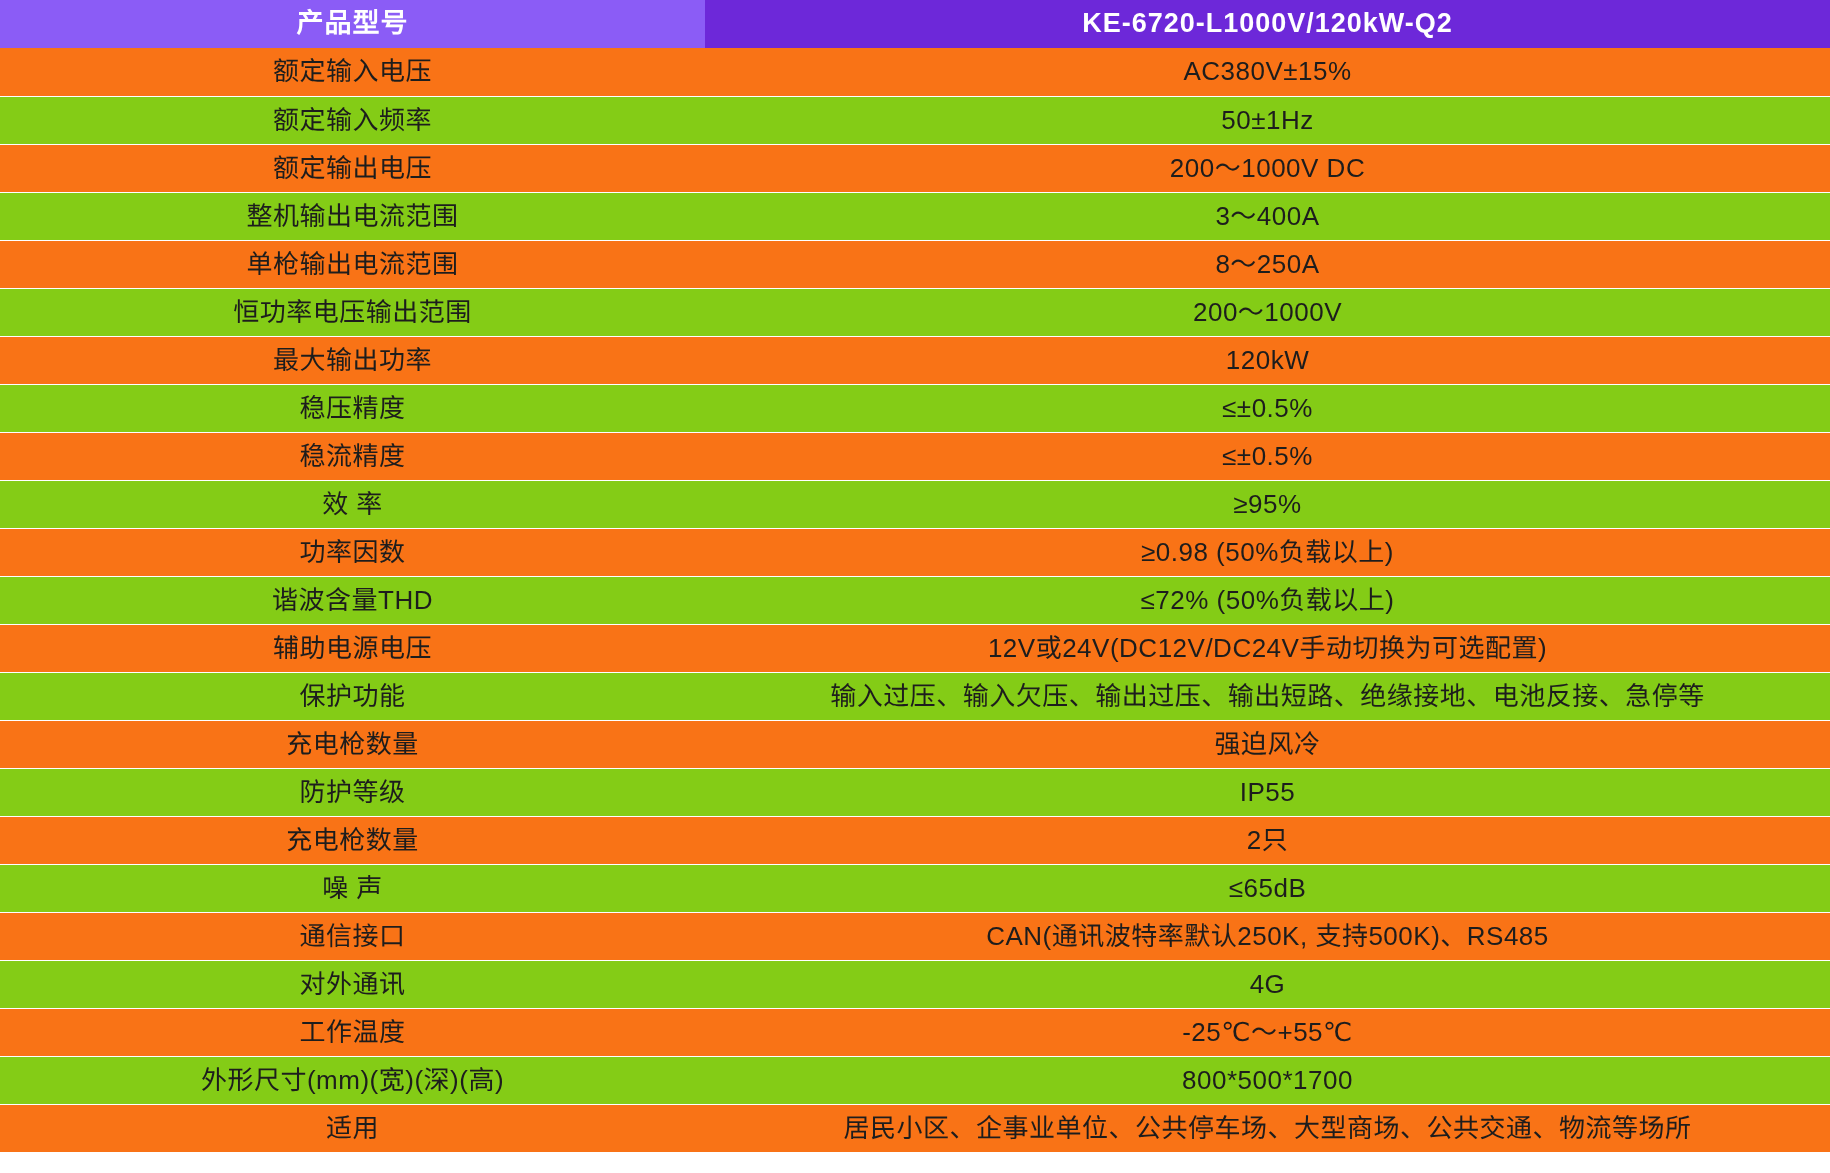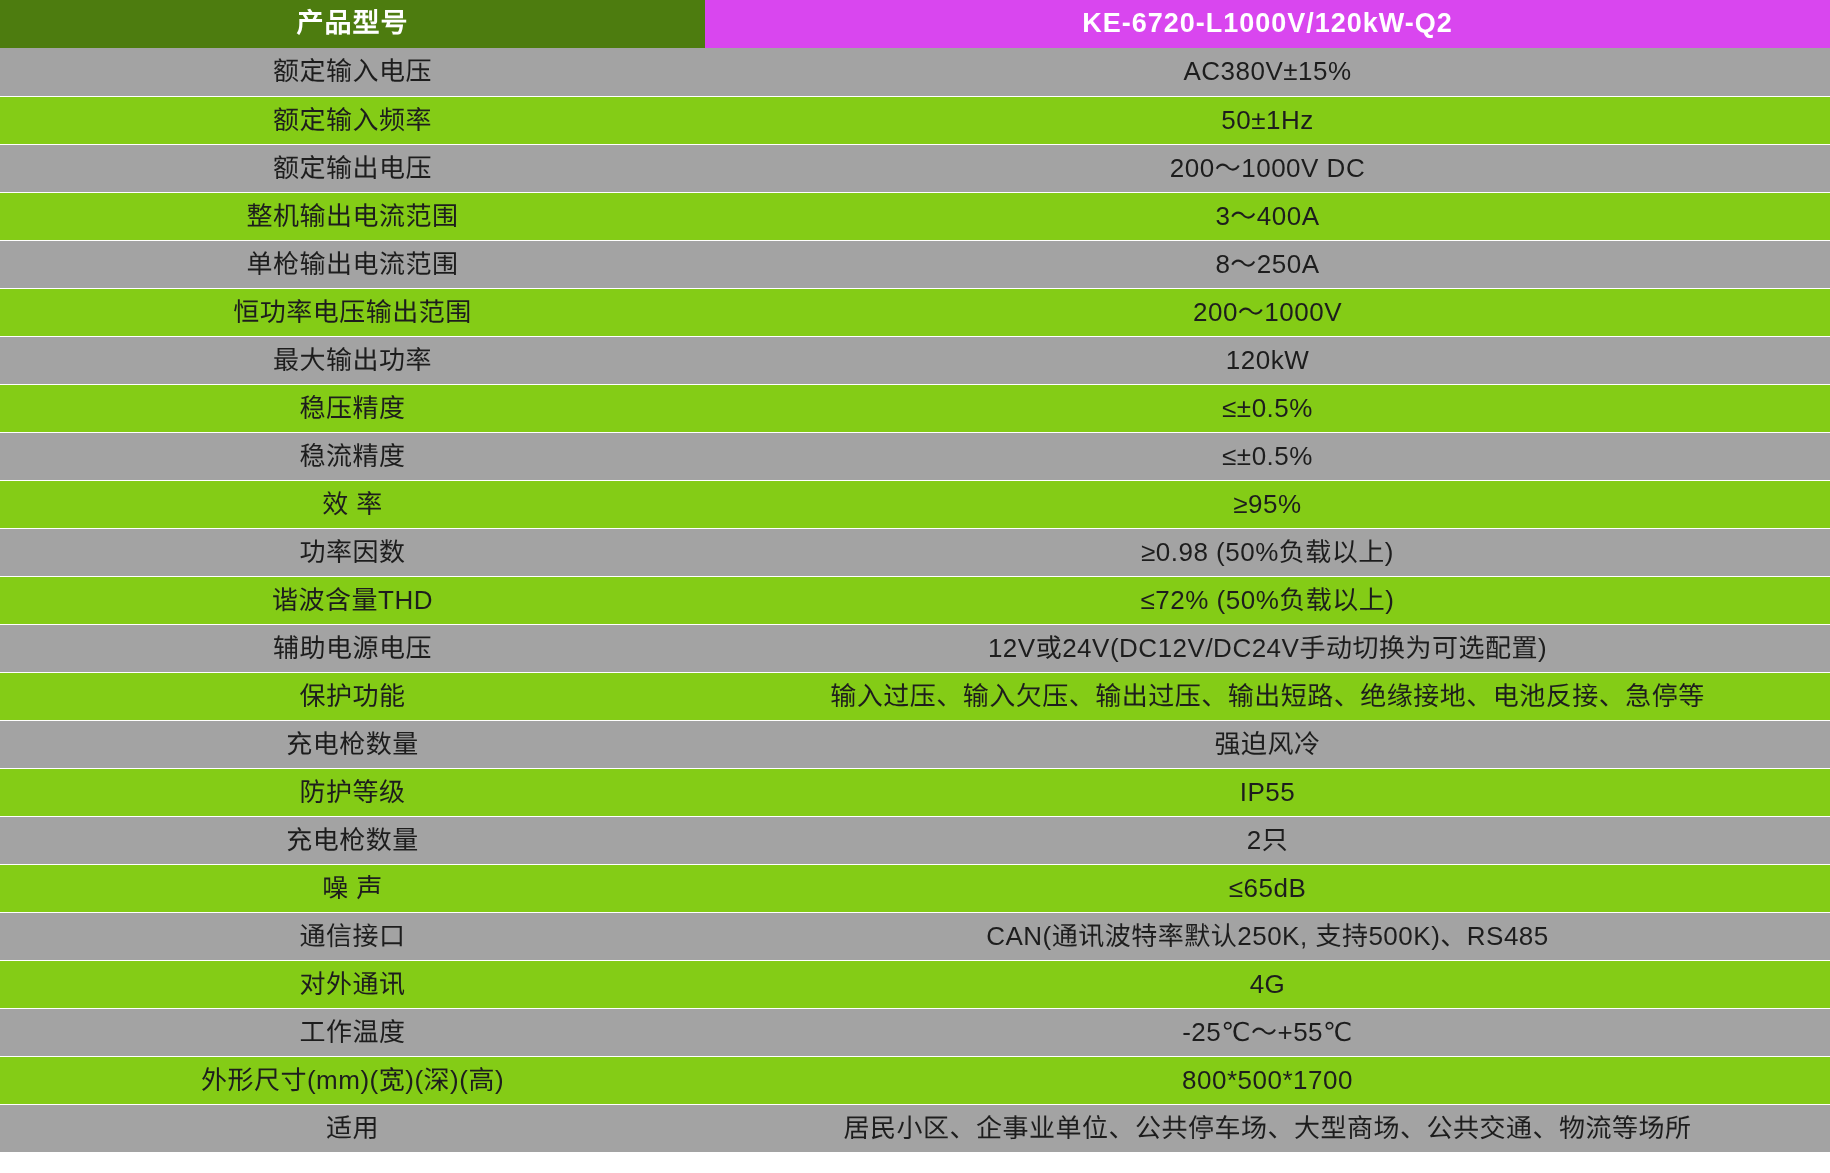--- a/index.html
+++ b/index.html
@@ -47,29 +47,29 @@
 
   
   tr.header-row { height: 50px; }
   tr.header-row td {
     color: #ffffff;
     font-weight: 700;
     font-size: 27px;
     letter-spacing: 1px;
   }
   td.header-label {
-    background: #4d7c0f;
+    background: #8b5cf6;
   }
   td.header-value {
-    background: #d946ef;
+    background: #6d28d9;
     border-left: 2px solid #ffffff;
   }
 
   
-  tr.row-odd td { background: #a3a3a3; }
+  tr.row-odd td { background: #f97316; }
   tr.row-even td { background: #84cc16; }
 
   td.cell-label {
     border-right: 2px solid #ffffff;
     letter-spacing: 1.5px;
   }
   td.cell-value {
     letter-spacing: 0.4px;
   }
 

